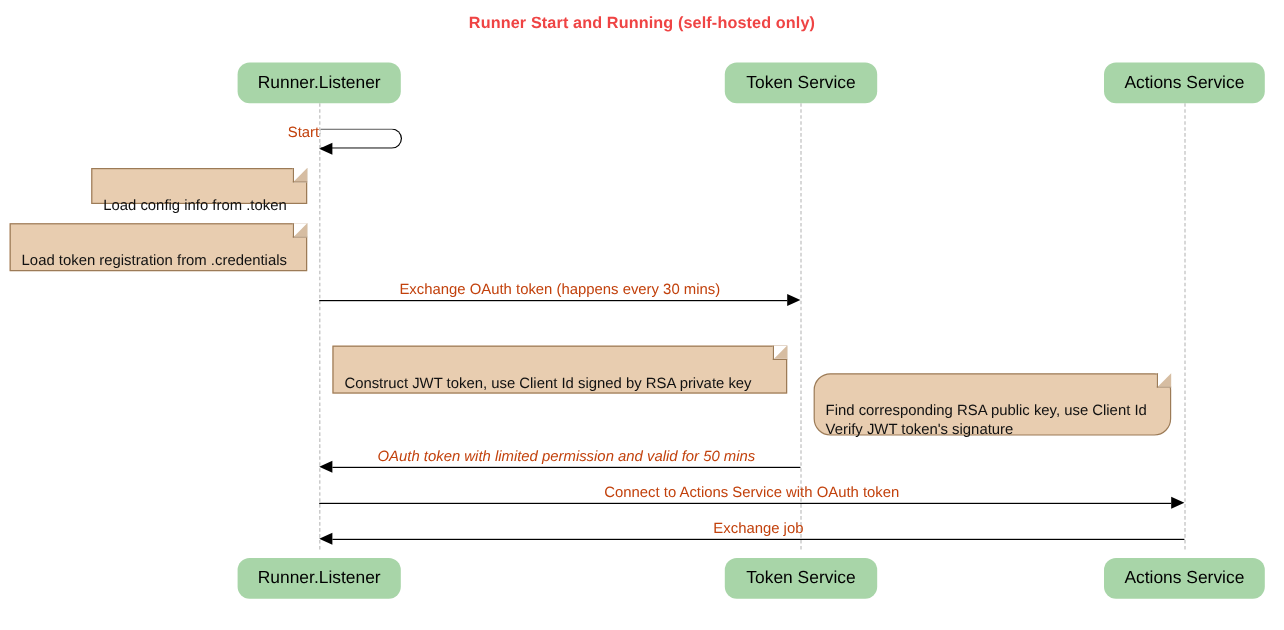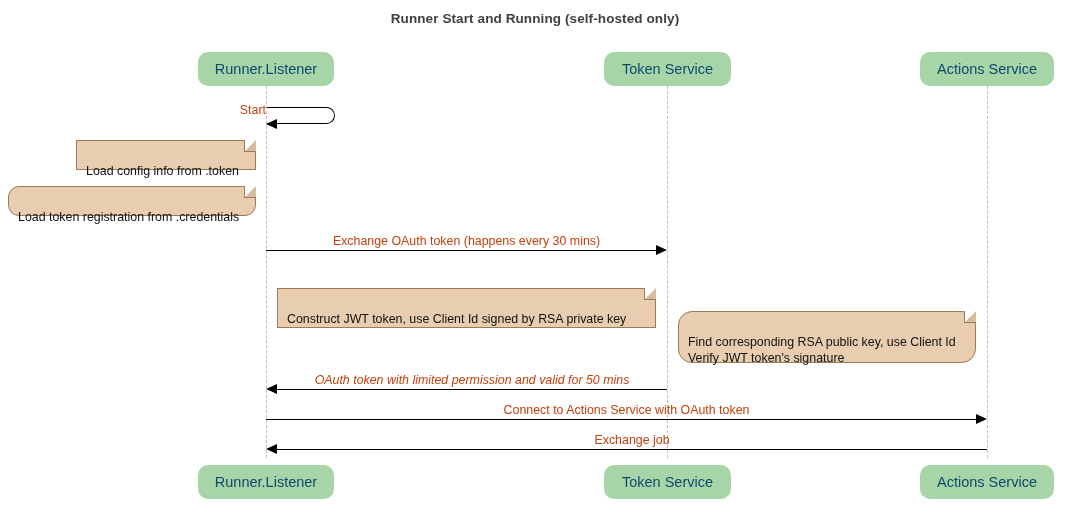--- a/index.html
+++ b/index.html
@@ -18,41 +18,41 @@
 
   
   .diagram-title {
     position: absolute;
     top: 11px;
     left: 0;
     width: 1070px;
     text-align: center;
     font-size: 13.5px;
     font-weight: bold;
-    color: #404040;
+    color: #ef4444;
     letter-spacing: 0.1px;
   }
 
   
   .lifeline {
     position: absolute;
     width: 0;
     border-left: 1px dashed #bfbfbf;
   }
 
   
   .participant {
     position: absolute;
     height: 34px;
     background: #a8d5a8;
     border-radius: 10px;
     display: flex;
     align-items: center;
     justify-content: center;
-    color: #0c4a6e;
+    color: #000000;
     font-size: 14.5px;
     white-space: nowrap;
   }
 
   
   .note {
     position: absolute;
     background: #e8cdb0;
     border: 1px solid #9c7b57;
     box-sizing: border-box;
@@ -156,21 +156,21 @@
   </div>
 
   <div class="msg-label" style="left:206px; top:103px; width:60px; text-align:right;">Start</div>
   <div class="self-loop" style="left:267px; top:107px; width:68px; height:17px;"></div>
   <div class="arrowhead left" style="left:266px; top:119px;"></div>
 
   <div class="note" style="left:76px; top:140px; width:180px; height:30px;">
     <span>Load config info from .token</span>
   </div>
 
-  <div class="note" style="left:8px; top:186px; width:248px; height:30px;border-radius:11px;">
+  <div class="note" style="left:8px; top:186px; width:248px; height:40px;">
     <span>Load token registration from .credentials</span>
   </div>
 
   <div class="msg-label" style="left:266px; top:234px; width:401px;">Exchange OAuth token (happens every 30 mins)</div>
   <div class="msg-line" style="left:266px; top:250px; width:390px;"></div>
   <div class="arrowhead right" style="left:656px; top:245px;"></div>
 
   <div class="note" style="left:277px; top:263px; width:379px; height:40px;margin-top:25px;">
     <span>Construct JWT token, use Client Id signed by RSA private key</span>
   </div>

